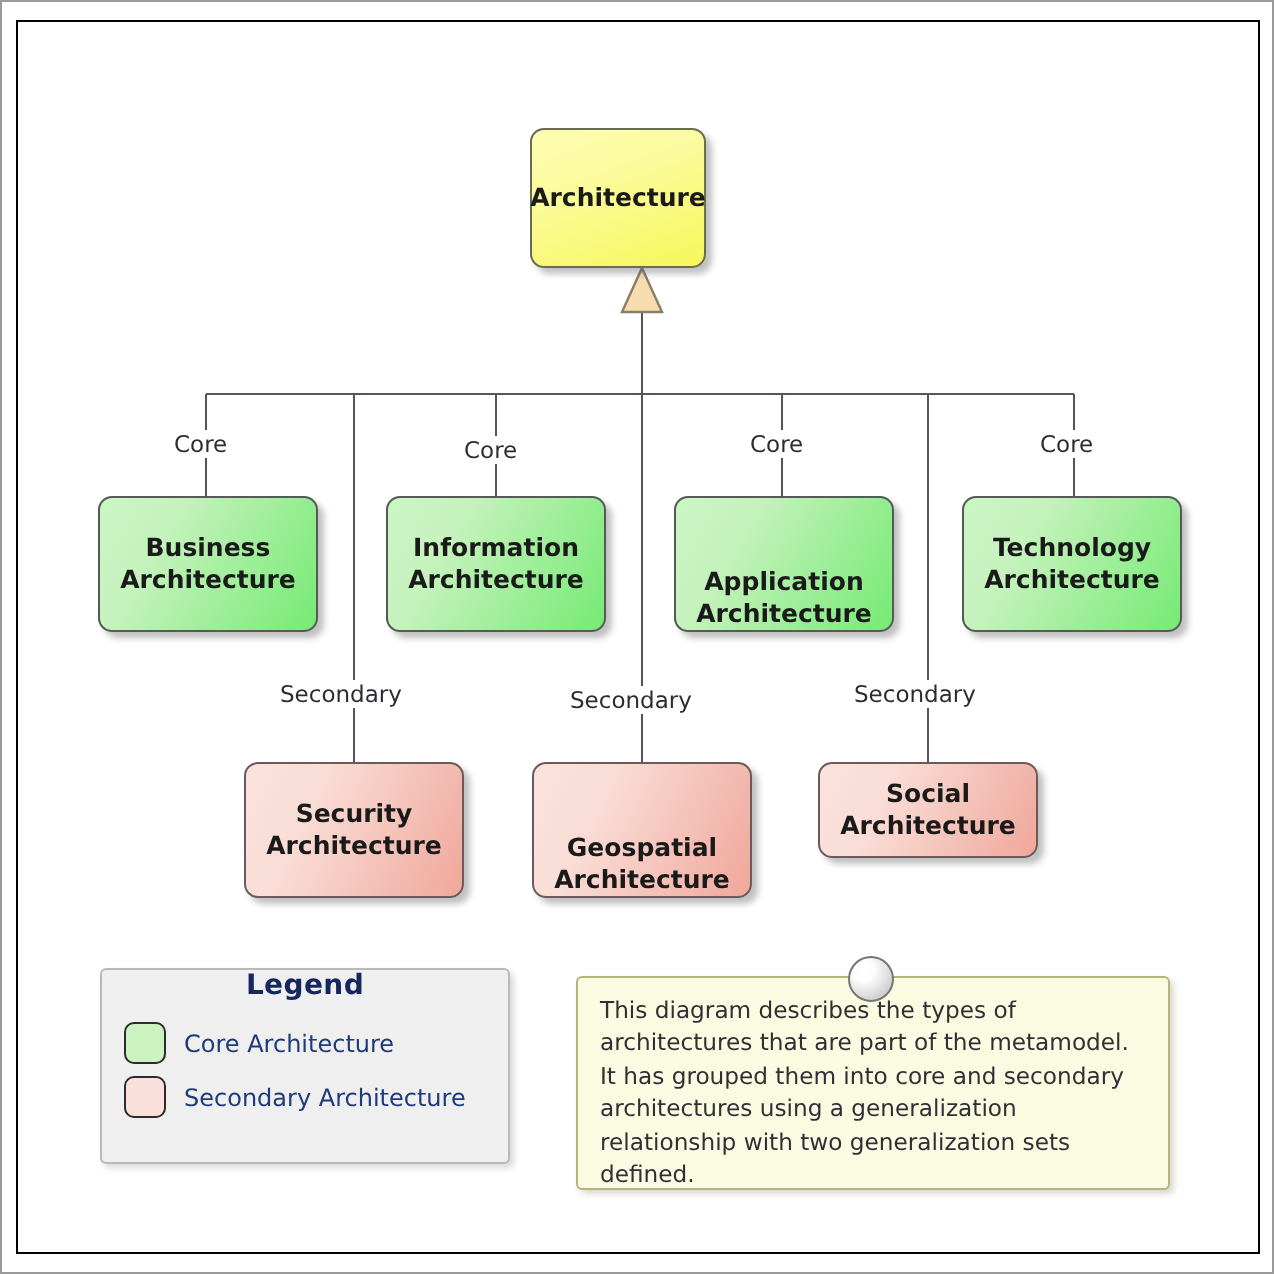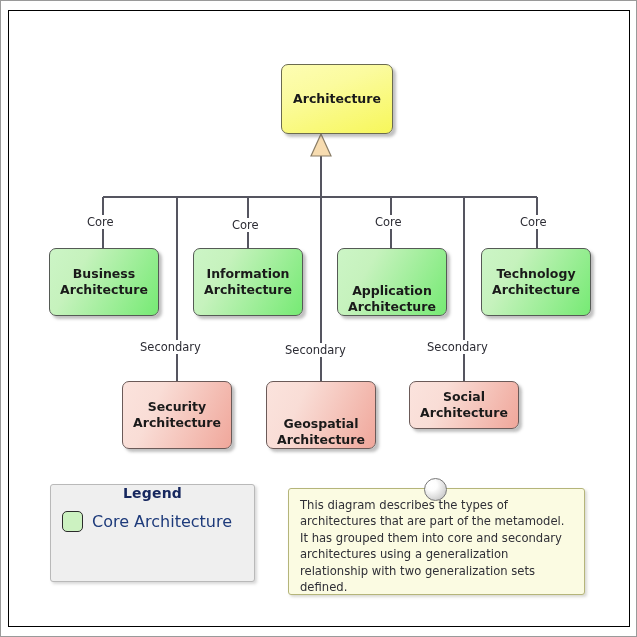--- a/index.html
+++ b/index.html
@@ -144,21 +144,21 @@
     height: 21px;
     box-sizing: border-box;
     border: 1.4px solid #2b2b2b;
     border-radius: 5px;
     margin-right: 9px;
     flex: 0 0 auto;
   }
   .swatch.green { background: #ccf2c1; }
   .swatch.pink  { background: #fbdfdb; }
   .legend-label {
-    font-size: 16px;
+    font-size: 12px;
     color: #1d3a7a;
     white-space: nowrap;
   }
 
   
   .note {
     position: absolute;
     left: 287px;
     top: 487px;
     width: 297px;
@@ -206,21 +206,21 @@
       <line x1="536" y1="196" x2="536" y2="247"></line>
 
       <line x1="176" y1="196" x2="176" y2="380"></line>
       <line x1="320" y1="196" x2="320" y2="380"></line>
       <line x1="463" y1="196" x2="463" y2="380"></line>
     </g>
 
     <polygon points="320,133 330,155 310,155" fill="#f7dcb0" stroke="#8a7d66" stroke-width="1.2"></polygon>
   </svg>
 
-  <div class="node root" style="left:280px; top:63px; width:112px; height:70px;">
+  <div class="node root" style="left:264px; top:63px; width:88px; height:70px;">
     <span class="label">Architecture</span>
   </div>
 
   <div class="node core" style="left:48px; top:247px; width:110px; height:68px;">
     <span class="label">Business Architecture</span>
   </div>
   <div class="node core" style="left:192px; top:247px; width:110px; height:68px;">
     <span class="label">Information Architecture</span>
   </div>
   <div class="node core" style="left:336px; top:247px; width:110px; height:68px;align-items:flex-end;">
@@ -249,20 +249,24 @@
   <div class="wire-label" style="left:281px; top:342px;">Secondary</div>
   <div class="wire-label" style="left:423px; top:339px;">Secondary</div>
 
   <div class="legend">
     <div class="legend-title">Legend</div>
     <div class="legend-rows">
       <div class="legend-row">
         <span class="swatch green"></span>
         <span class="legend-label">Core Architecture</span>
       </div>
+      <div class="legend-row">
+        <span class="swatch pink"></span>
+        <span class="legend-label">Secondary Architecture</span>
+      </div>
     </div>
   </div>
 
   <div class="note">
     <span>This diagram describes the types of architectures that are part of the metamodel. It has grouped them into core and secondary architectures using a generalization relationship with two generalization sets defined.</span>
   </div>
   <div class="note-anchor"></div>
 
 </div>
 

